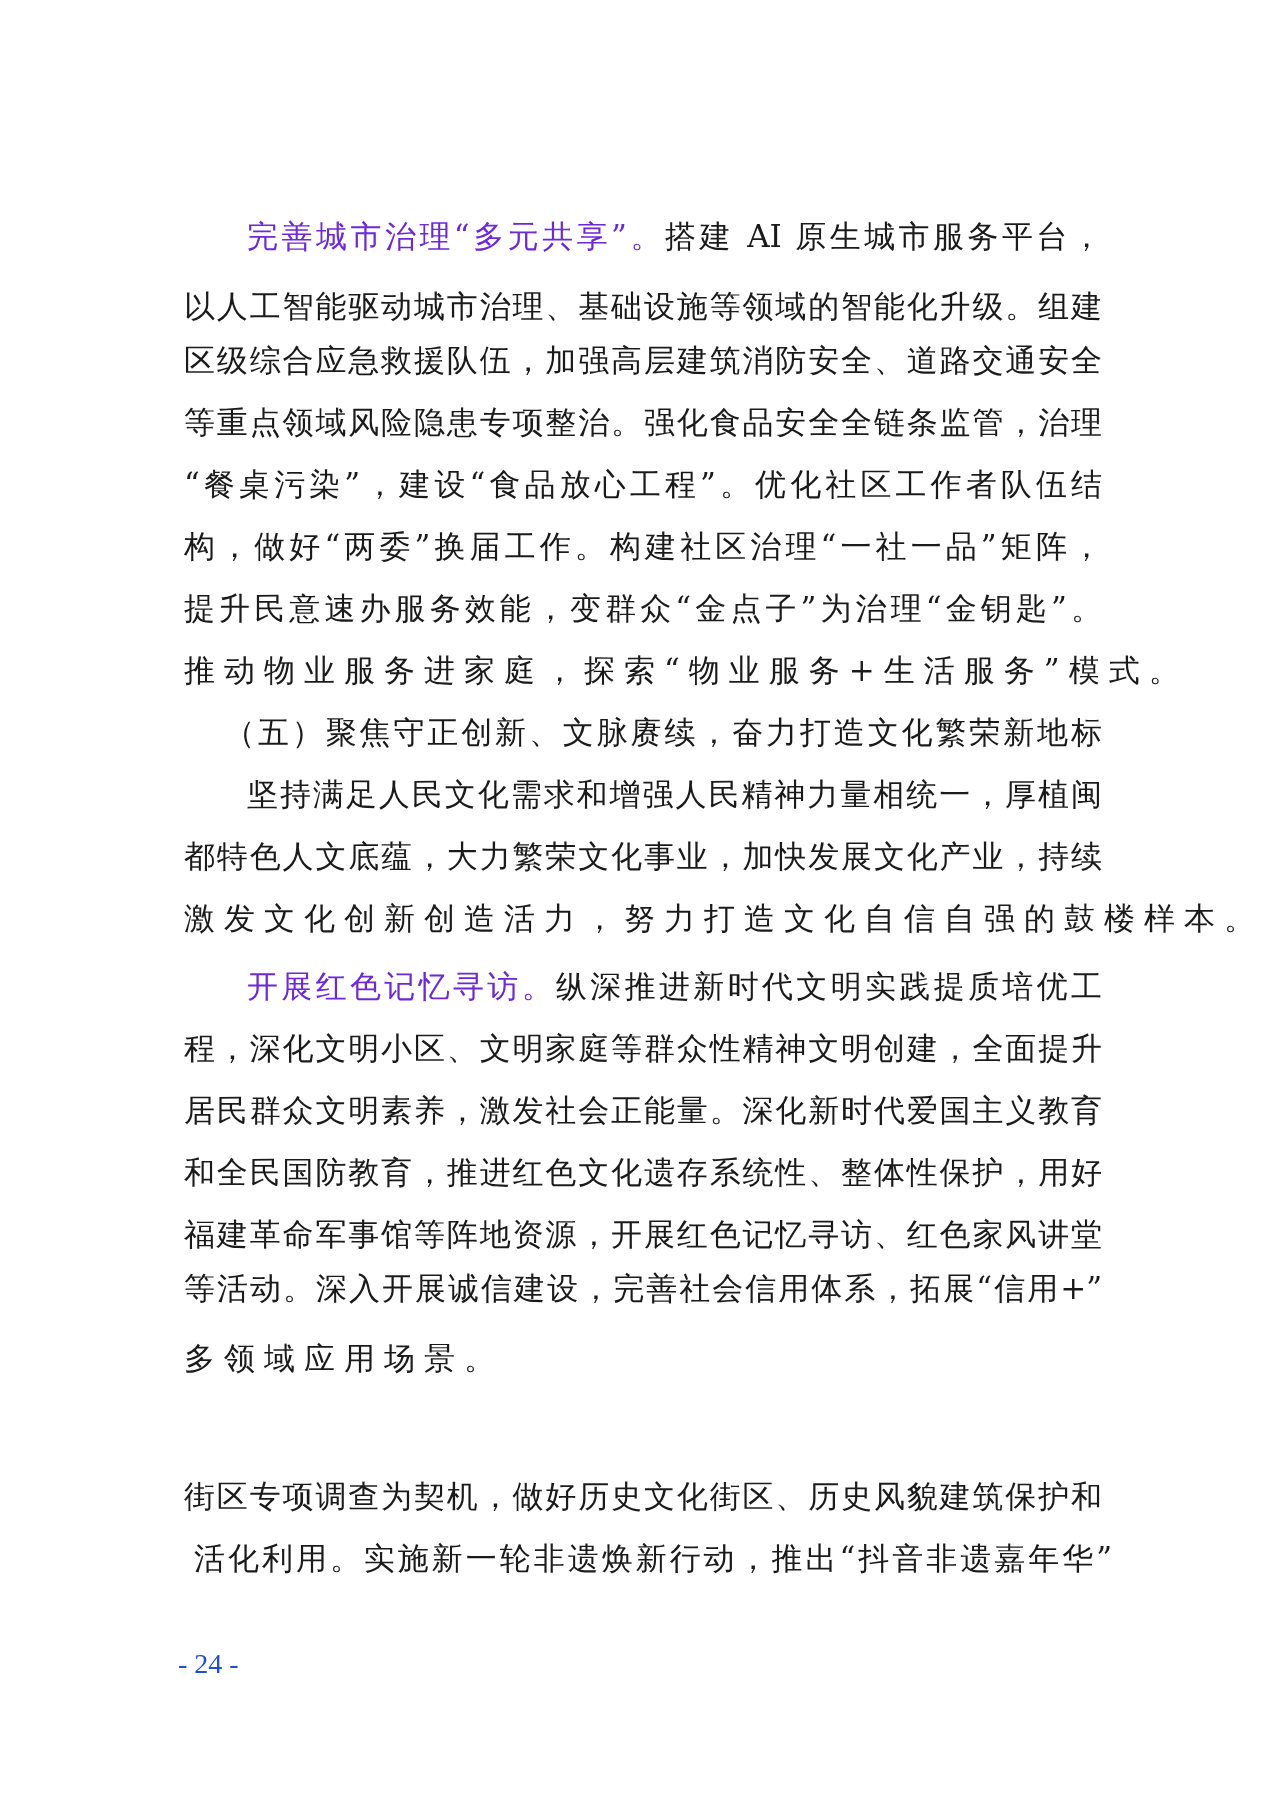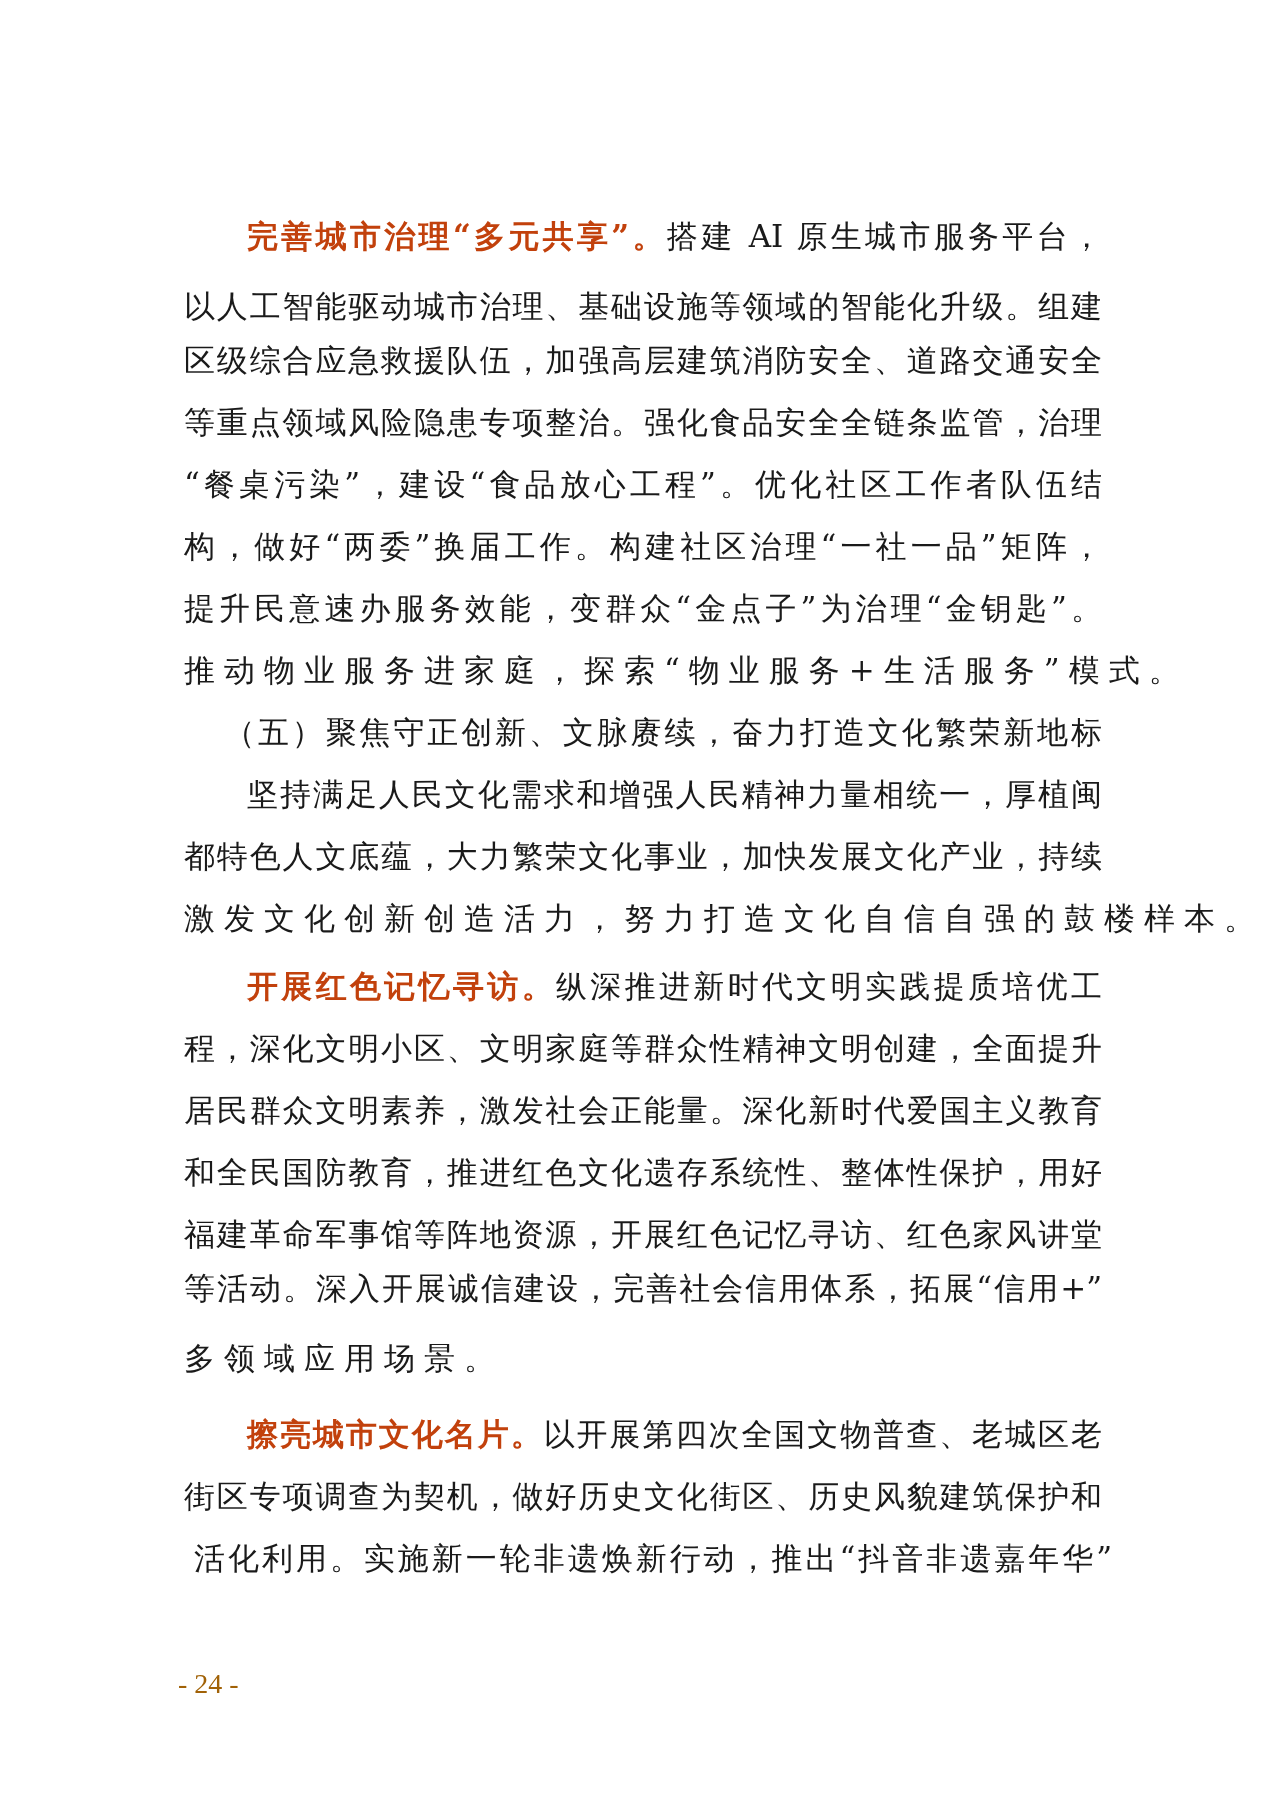--- a/index.html
+++ b/index.html
@@ -37,33 +37,32 @@
     }
     .line.last {
       text-align-last: left;
       letter-spacing: 9px;
     }
     .line.indent {
       left: 247px;
       width: 855px;
     }
     .bold {
-      font-weight: bold;
-      color: #c2410c;
+      font-weight: normal;
+      color: #6d28d9;
     }
     .page-number {
       position: absolute;
       left: 178px;
       top: 1648px;
       font-family: "Liberation Serif", "DejaVu Serif", serif;
       font-size: 28px;
       line-height: 32px;
-      color: #a16207;
+      color: #1d4ed8;
       white-space: nowrap;
-      margin-top: 20px;
     }
   </style>
 </head>
 <body>
 
 <div class="page">
 
   <div class="line indent" style="top:214px;"><span class="bold">完善城市治理“多元共享”。</span><span>搭建 AI 原生城市服务平台，</span></div>
   <div class="line" style="top:284px;">以人工智能驱动城市治理、基础设施等领域的智能化升级。组建</div>
   <div class="line" style="top:338px;">区级综合应急救援队伍，加强高层建筑消防安全、道路交通安全</div>
@@ -80,18 +79,17 @@
   <div class="line last" style="top:896px;">激发文化创新创造活力，努力打造文化自信自强的鼓楼样本。</div>
 
   <div class="line indent" style="top:964px;"><span class="bold">开展红色记忆寻访。</span><span>纵深推进新时代文明实践提质培优工</span></div>
   <div class="line" style="top:1026px;">程，深化文明小区、文明家庭等群众性精神文明创建，全面提升</div>
   <div class="line" style="top:1088px;">居民群众文明素养，激发社会正能量。深化新时代爱国主义教育</div>
   <div class="line" style="top:1150px;">和全民国防教育，推进红色文化遗存系统性、整体性保护，用好</div>
   <div class="line" style="top:1212px;">福建革命军事馆等阵地资源，开展红色记忆寻访、红色家风讲堂</div>
   <div class="line" style="top:1266px;">等活动。深入开展诚信建设，完善社会信用体系，拓展“信用+”</div>
   <div class="line last" style="top:1336px;">多领域应用场景。</div>
 
-  <div class="line indent" style="top:1412px;"><span class="bold">擦亮城市文化名片。</span><span>以开展第四次全国文物普查、老城区老</span></div>
   <div class="line" style="top:1474px;">街区专项调查为契机，做好历史文化街区、历史风貌建筑保护和</div>
   <div class="line" style="top:1536px;margin-left:10px;">活化利用。实施新一轮非遗焕新行动，推出“抖音非遗嘉年华”</div>
 
   <div class="page-number">- 24 -</div>
 </div>
 
 </body></html>

